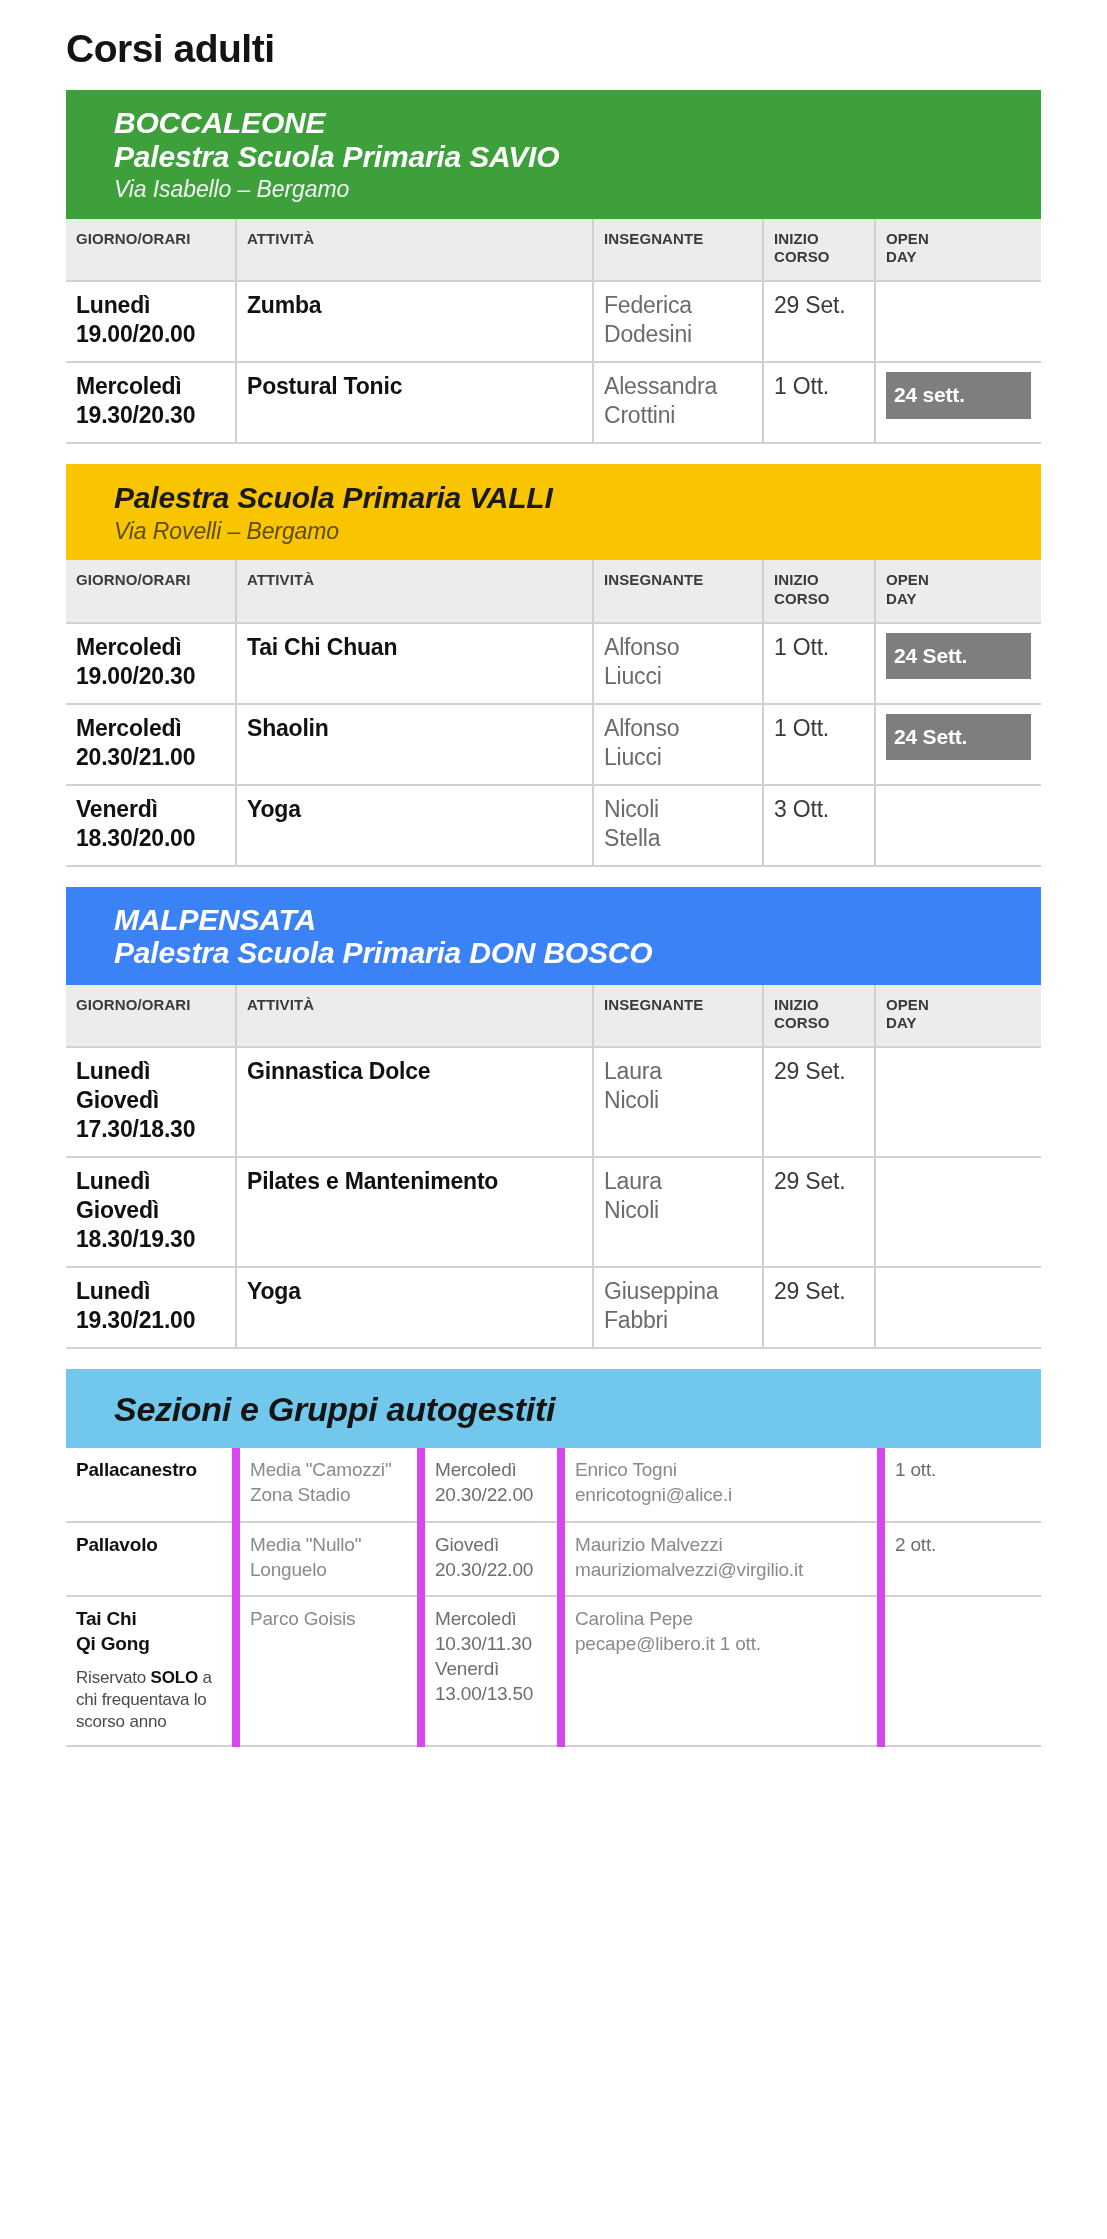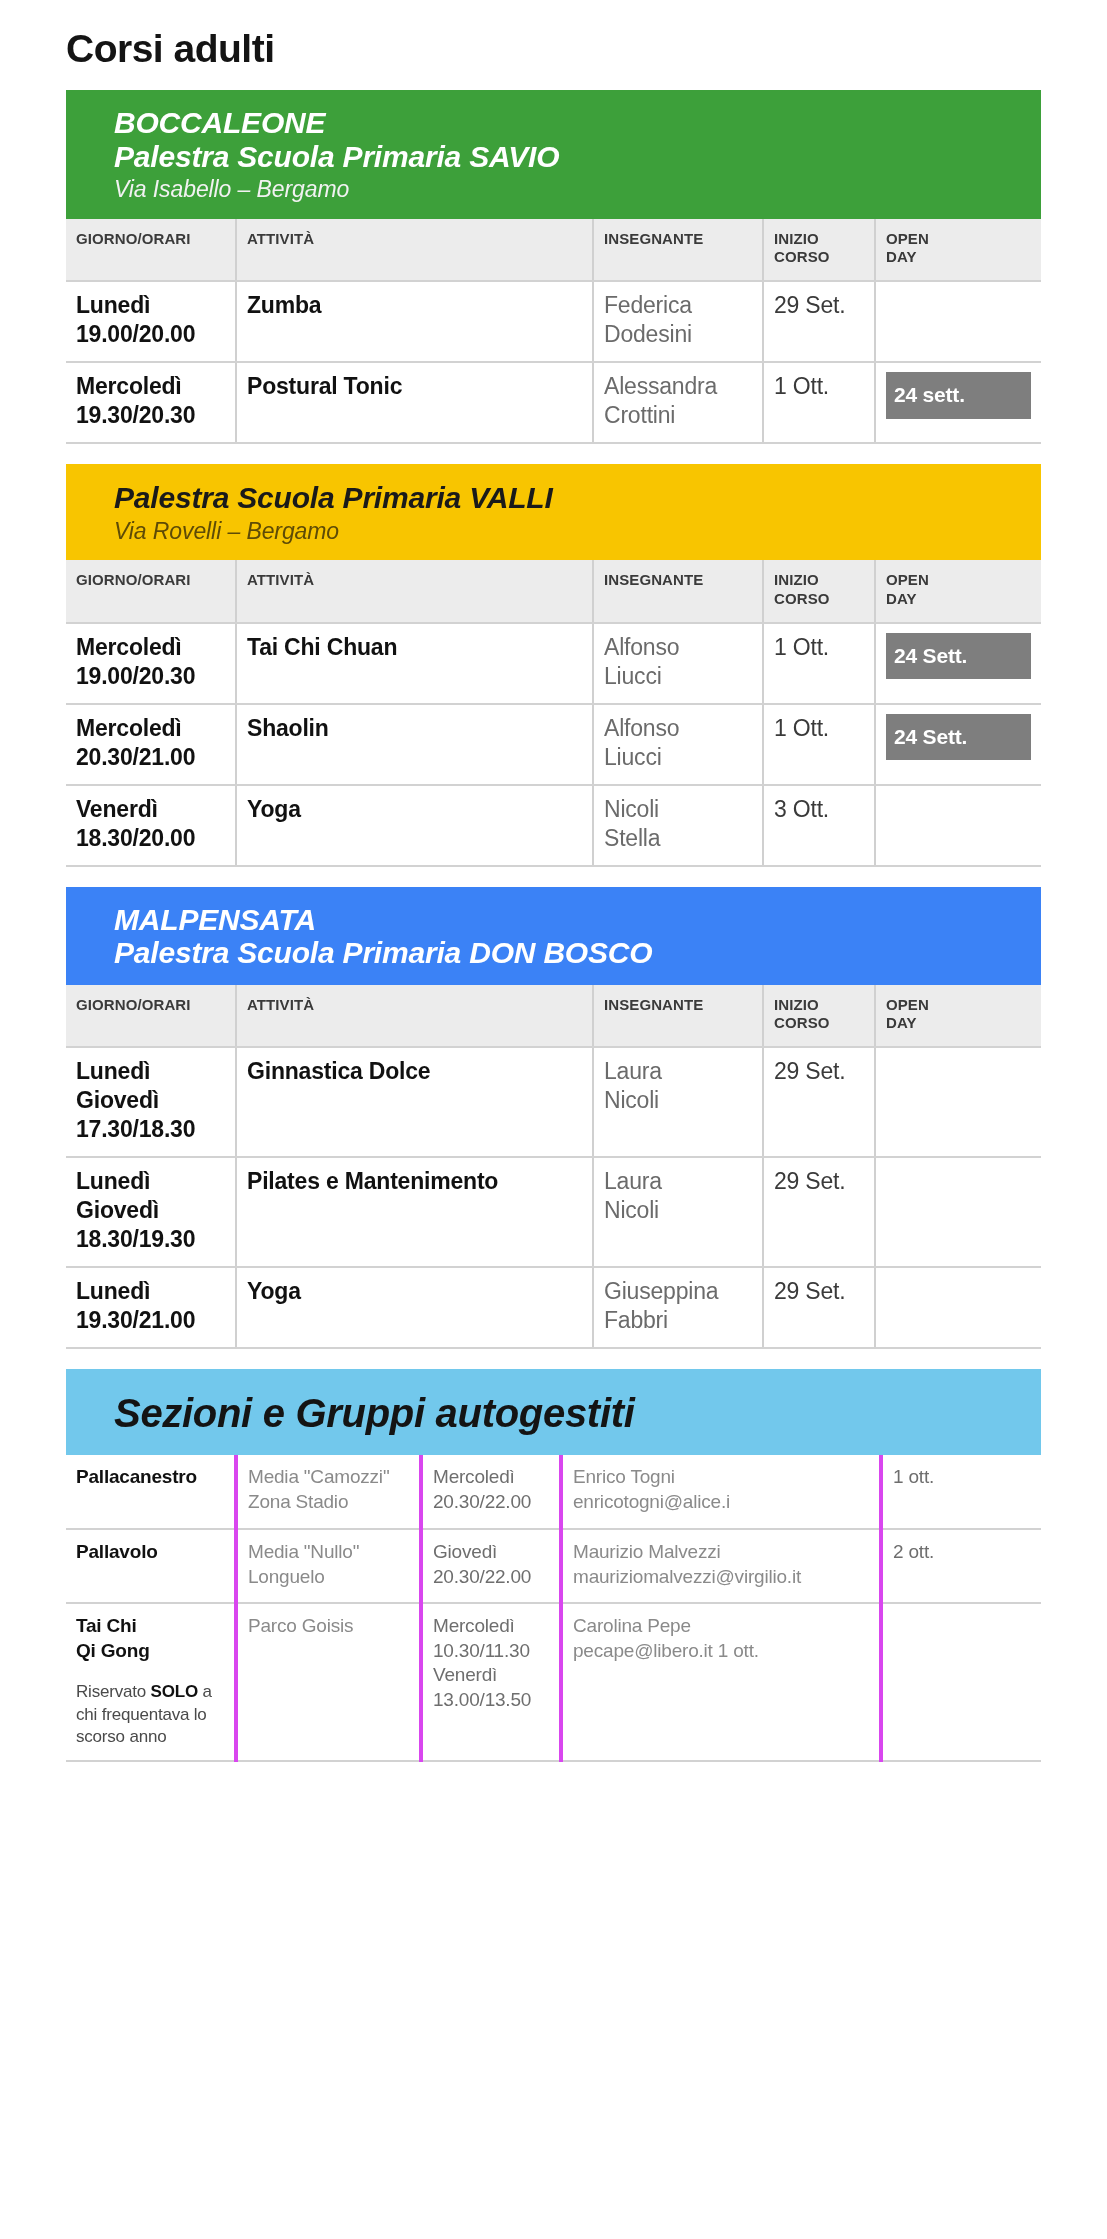--- a/index.html
+++ b/index.html
@@ -79,21 +79,21 @@
   .banner.yellow .banner-addr { color: #5e4b06; }
   .banner.green .banner-addr,
   .banner.red .banner-addr { color: #f2f2f2; }
 
   .banner.cyan {
     background: #72c8ec;
     color: #141414;
     padding: 22px 0 20px 48px;
   }
   .banner-big {
-    font-size: 40px;
+    font-size: 34px;
     font-weight: bold;
     letter-spacing: -0.3px;
     line-height: 1.1;
   }
 
   
   table.sched {
     width: 975px;
     border-collapse: collapse;
     table-layout: fixed;
@@ -149,42 +149,42 @@
   .cell-line { display: block; }
 
   
   table.groups {
     width: 975px;
     border-collapse: collapse;
     table-layout: fixed;
     margin: 0;
   }
   table.groups td {
-    border-right: 4px solid #d946ef;
+    border-right: 8px solid #d946ef;
     border-bottom: 2px solid #d2d2d2;
     vertical-align: top;
     padding: 10px 10px 12px 10px;
     box-sizing: border-box;
     font-size: 19px;
     line-height: 1.3;
     letter-spacing: -0.2px;
   }
   table.groups td:last-child { border-right: none; }
   td.g-name  { font-weight: bold; color: #111111; }
   td.g-place { color: #8a8a8a; }
   td.g-time  { color: #6e6e6e; }
   td.g-contact { color: #8a8a8a; }
   td.g-start { color: #6e6e6e; }
   .g-note {
     display: block;
     font-weight: normal;
     font-size: 17px;
     color: #4a4a4a;
     line-height: 1.3;
-    margin-top: 18px;
+    margin-top: 10px;
   }
   .g-note b { font-weight: bold; color: #111111; }
   .spacer-20 { height: 20px; }
 </style>
 </head>
 <body>
 
 <div class="page">
 
   <div class="title-block">

